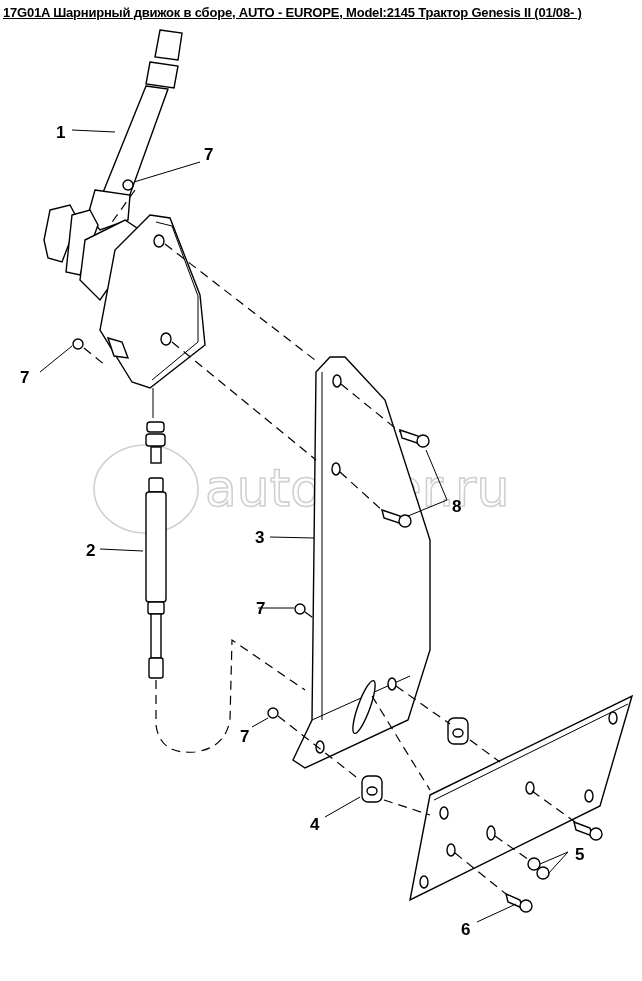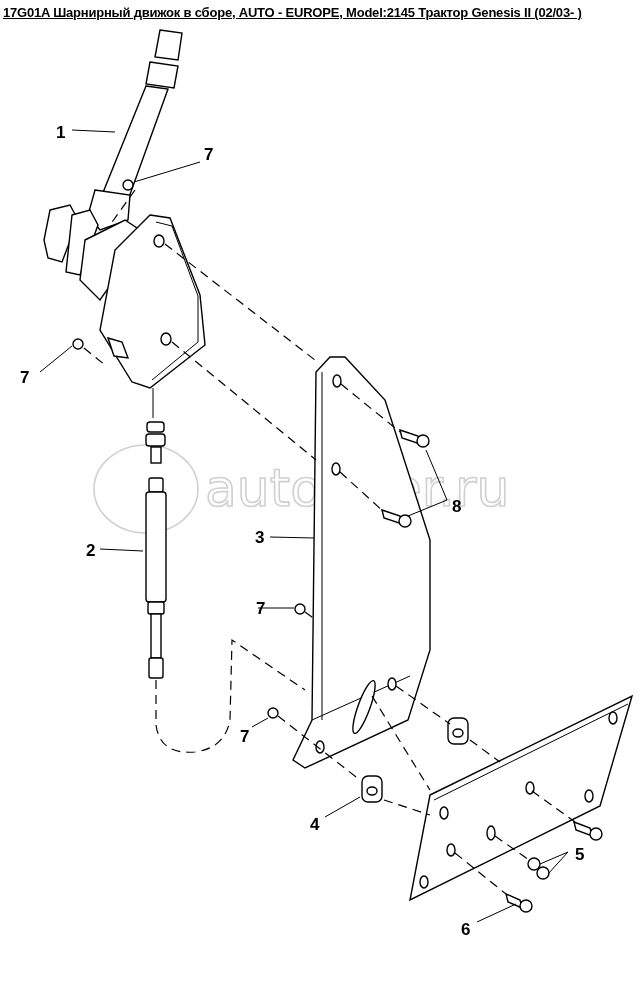--- a/index.html
+++ b/index.html
@@ -8,21 +8,21 @@
   svg.diagram{position:absolute;left:0;top:0;}
   .lbl{font-family:"Liberation Sans",sans-serif;font-weight:bold;font-size:17px;fill:#000;}
   .wm{font-family:"DejaVu Sans",sans-serif;font-size:52px;fill:none;stroke:#d0d0d0;stroke-width:1.6;}
   .thin{fill:none;stroke:#000;stroke-width:1;}
   .dash{fill:none;stroke:#000;stroke-width:1.2;stroke-dasharray:9 6;}
   .part{fill:#fff;stroke:#000;stroke-width:1.4;}
 </style>
 </head>
 <body>
 
-<div class="title">17G01A Шарнирный движок в сборе, AUTO - EUROPE, Model:2145 Трактор Genesis II (02/03- )</div>
+<div class="title">17G01A Шарнирный движок в сборе, AUTO - EUROPE, Model:2145 Трактор Genesis II (01/08- )</div>
 
 <svg class="diagram" width="642" height="981" viewBox="0 0 642 981">
 
   <g>
     <ellipse cx="146" cy="489" rx="52" ry="44" fill="none" stroke="#d0d0d0" stroke-width="1.6"></ellipse>
     <text class="wm" x="205" y="506">autopiter.ru</text>
   </g>
 
   <g>
     <path class="part" d="M160 30 L182 33 L178 60 L155 57 Z"></path>

